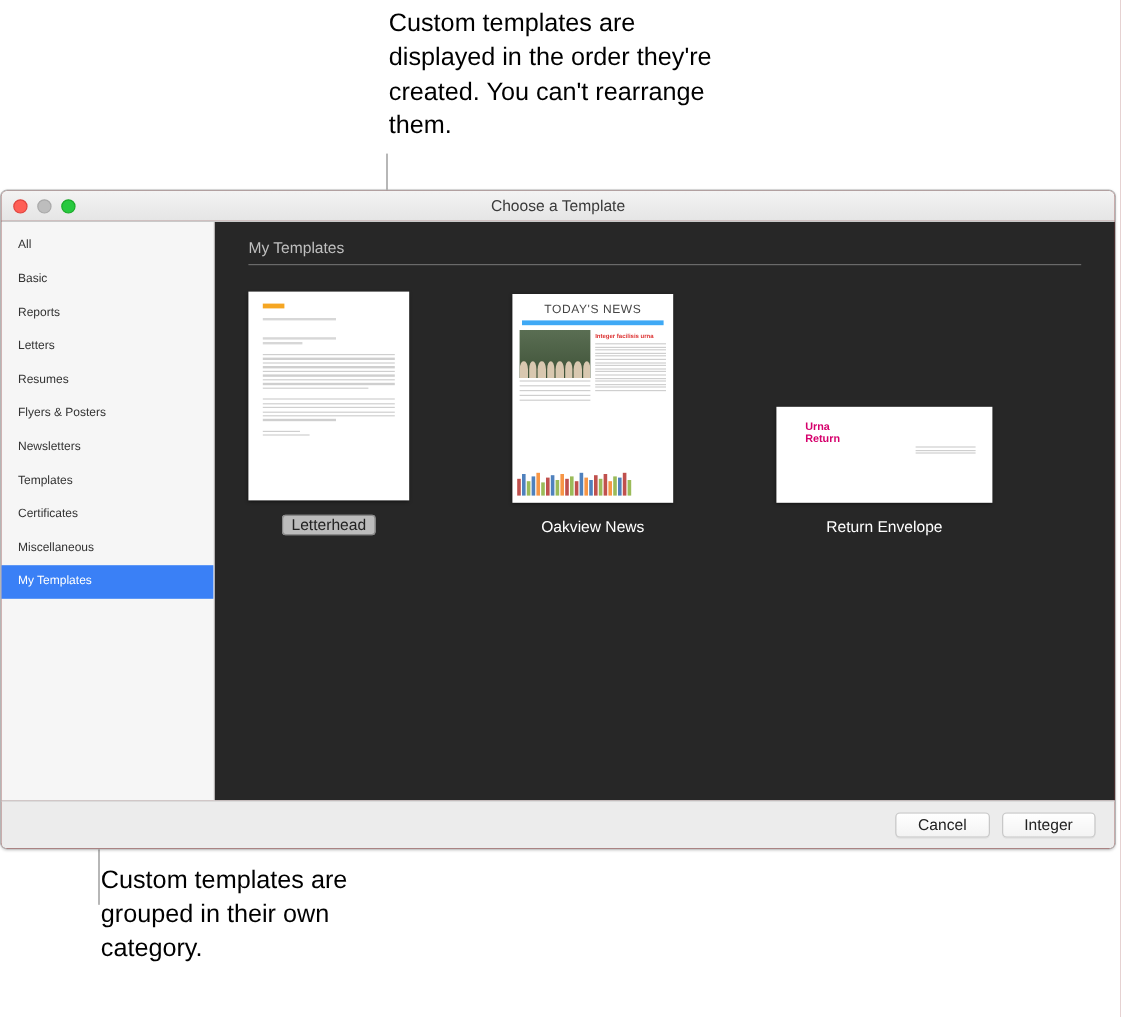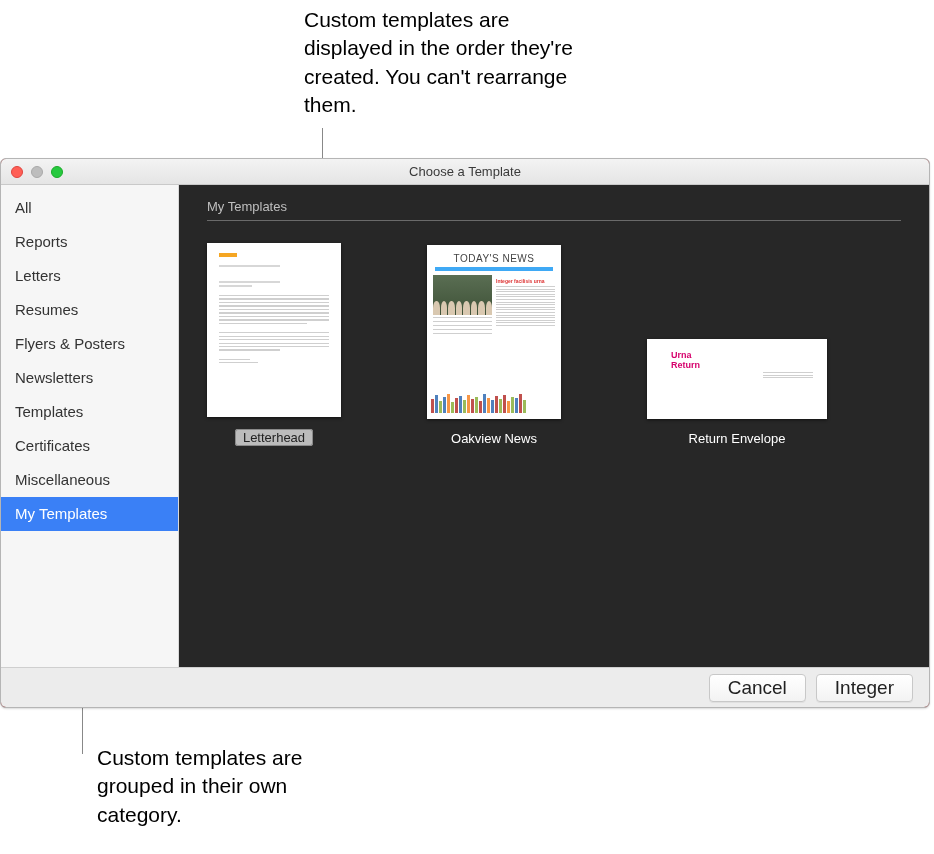--- a/index.html
+++ b/index.html
@@ -12,22 +12,22 @@
     overflow: hidden;
   }
 
   
   .callout {
     position: absolute;
     font-size: 21px;
     line-height: 1.35;
     color: #000;
   }
-  .callout-top { left: 304px; top: 6px; width: 280px; }
-  .callout-bottom { left: 84px; top: 744px; width: 260px; margin-left: 13px; }
+  .callout-top { left: 324px; top: 6px; width: 280px; }
+  .callout-bottom { left: 84px; top: 720px; width: 260px; }
 
   
   .leader {
     position: absolute;
     background: #888;
   }
   .leader-top { left: 322px; top: 128px; width: 1px; height: 118px; }
   .leader-bottom { left: 82px; top: 624px; width: 1px; height: 130px; }
 
   
@@ -81,21 +81,21 @@
   }
 
   .sidebar {
     width: 178px;
     background: #f6f6f6;
     border-right: 1px solid #d9d9d9;
     overflow-y: auto;
     padding-top: 6px;
   }
   .sidebar-item {
-    font-size: 15px;
+    font-size: 10px;
     color: #333;
     padding: 8px 14px;
     cursor: default;
     line-height: 1.2;
   }
   .sidebar-item.selected {
     background: #3a80f6;
     color: #fff;
   }
 
@@ -178,21 +178,21 @@
     background: #ececec;
     border-top: 1px solid #cfcfcf;
     display: flex;
     justify-content: flex-end;
     align-items: center;
     gap: 10px;
     padding-right: 16px;
     flex-shrink: 0;
   }
   .btn {
-    font-size: 19px;
+    font-size: 13px;
     color: #222;
     background: linear-gradient(#fff,#f3f3f3);
     border: 1px solid #c8c8c8;
     border-radius: 4px;
     padding: 2px 18px;
     min-width: 78px;
     text-align: center;
     box-shadow: 0 1px 0 rgba(0,0,0,0.05);
   }
 </style>
@@ -212,20 +212,21 @@
       <div class="tl tl-close"></div>
       <div class="tl tl-min"></div>
       <div class="tl tl-zoom"></div>
     </div>
     <div class="title">Choose a Template</div>
   </div>
 
   <div class="body-row">
     <div class="sidebar">
       <div class="sidebar-item">All</div>
+      <div class="sidebar-item">Basic</div>
       <div class="sidebar-item">Reports</div>
       <div class="sidebar-item">Letters</div>
       <div class="sidebar-item">Resumes</div>
       <div class="sidebar-item">Flyers &amp; Posters</div>
       <div class="sidebar-item">Newsletters</div>
       <div class="sidebar-item">Templates</div>
       <div class="sidebar-item">Certificates</div>
       <div class="sidebar-item">Miscellaneous</div>
       <div class="sidebar-item selected">My Templates</div>
     </div>

